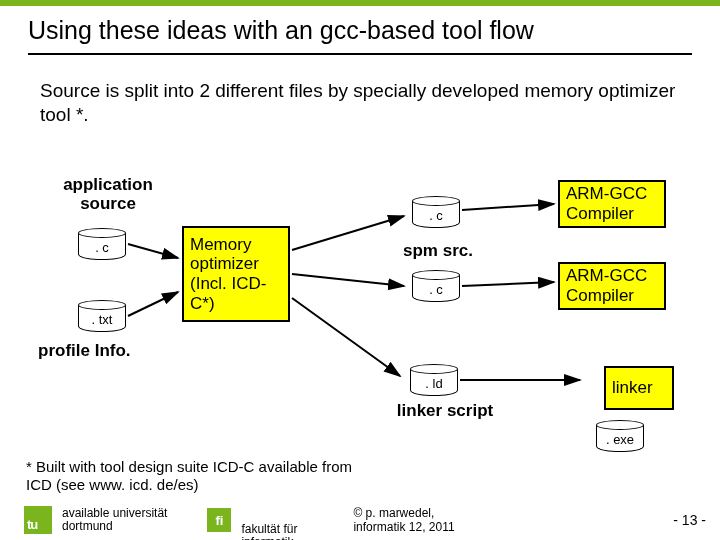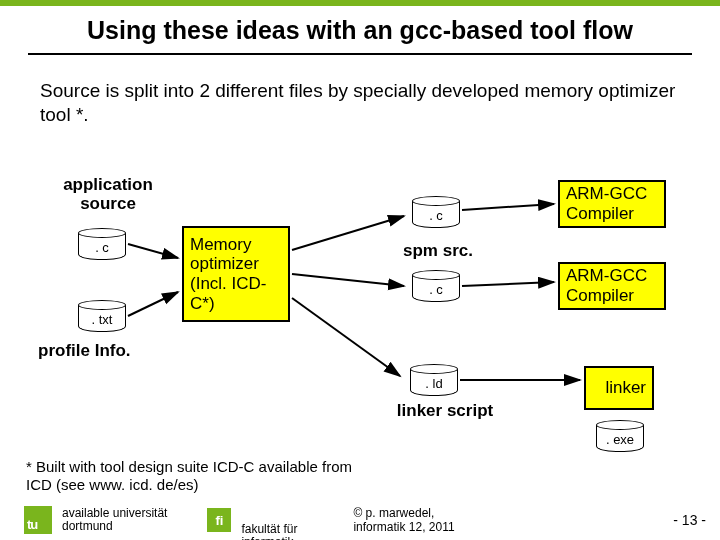--- a/index.html
+++ b/index.html
@@ -13,23 +13,23 @@
   }
   .top-bar {
     height: 6px;
     background: #7ab51d;
   }
   .title-block {
     padding: 10px 28px 6px 28px;
   }
   .title {
     font-size: 25px;
-    font-weight: bold;
+    font-weight: normal;
     color: #000;
-    text-align: center;
+    text-align: left;
   }
   .title-rule {
     border: none;
     border-top: 2px solid #000;
     margin-top: 8px;
   }
   .intro {
     font-size: 19px;
     padding: 18px 40px 4px 40px;
     line-height: 1.25;
@@ -220,21 +220,21 @@
   <div class="label" style="left:380px; top:244px; width:130px;">linker script</div>
 
   <div class="yellow-box" style="left:558px; top:22px; width:108px; height:48px;">
     <span style="white-space:pre-line">ARM-GCC
 Compiler</span>
   </div>
   <div class="yellow-box" style="left:558px; top:104px; width:108px; height:48px;">
     <span style="white-space:pre-line">ARM-GCC
 Compiler</span>
   </div>
-  <div class="yellow-box" style="left:584px; top:208px; width:70px; height:20px; justify-content:flex-end;">
+  <div class="yellow-box" style="left:604px; top:208px; width:70px; height:20px; justify-content:flex-start;">
     <span>linker</span>
   </div>
 
   <div class="cyl" style="left:596px; top:262px;">
     <div class="cyl-body"></div>
       <div class="cyl-top"></div>
     <div class="cyl-text">. exe</div>
   </div>
 
 </div>

